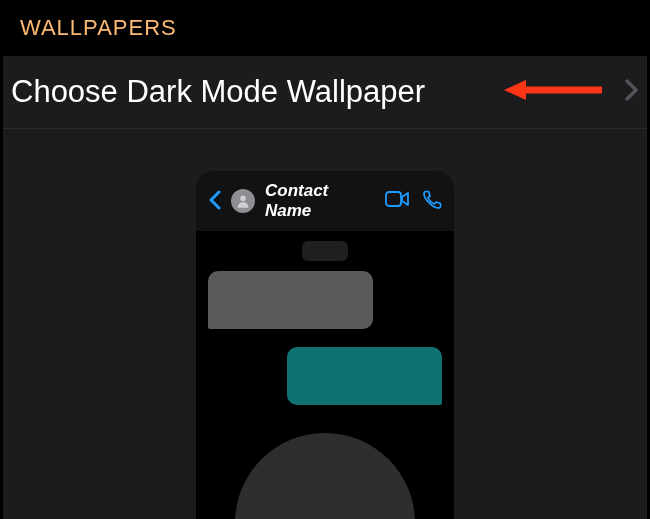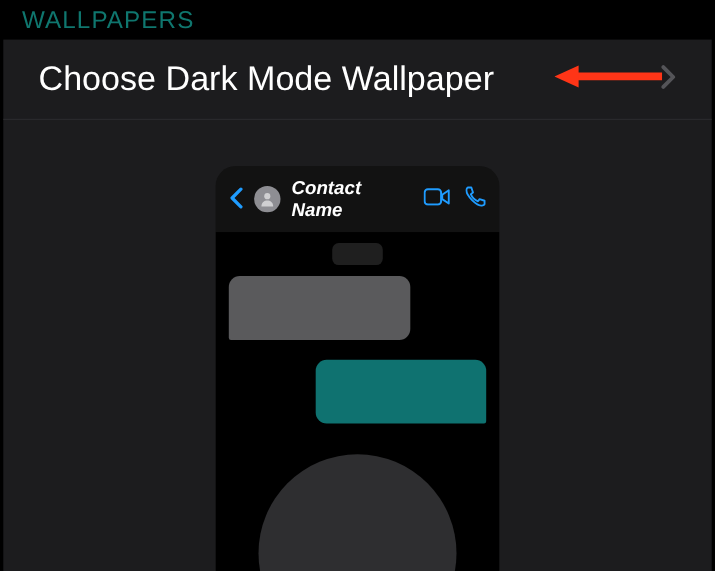--- a/index.html
+++ b/index.html
@@ -8,36 +8,36 @@
       box-sizing: border-box;
     }
     body {
       background: #000;
       font-family: -apple-system, BlinkMacSystemFont, "Segoe UI", Helvetica, Arial, sans-serif;
       width: 650px;
       height: 519px;
       overflow: hidden;
     }
     .section-header {
-      color: #0f766e;
+      color: #fdba74;
       font-size: 22px;
       font-weight: 400;
-      padding: 5px 20px;
+      padding: 15px 20px;
       letter-spacing: 1px;
     }
     .panel {
       background: #1c1c1e;
       margin: 0 3px;
       border-radius: 0;
     }
     .choose-row {
       display: flex;
       align-items: center;
       justify-content: space-between;
-      padding: 18px 32px;
+      padding: 18px 8px;
       border-bottom: 1px solid #2c2c2e;
       position: relative;
     }
     .choose-row-title {
       color: #fff;
       font-size: 31px;
       font-weight: 400;
     }
     .chevron-right {
       color: #545458;

